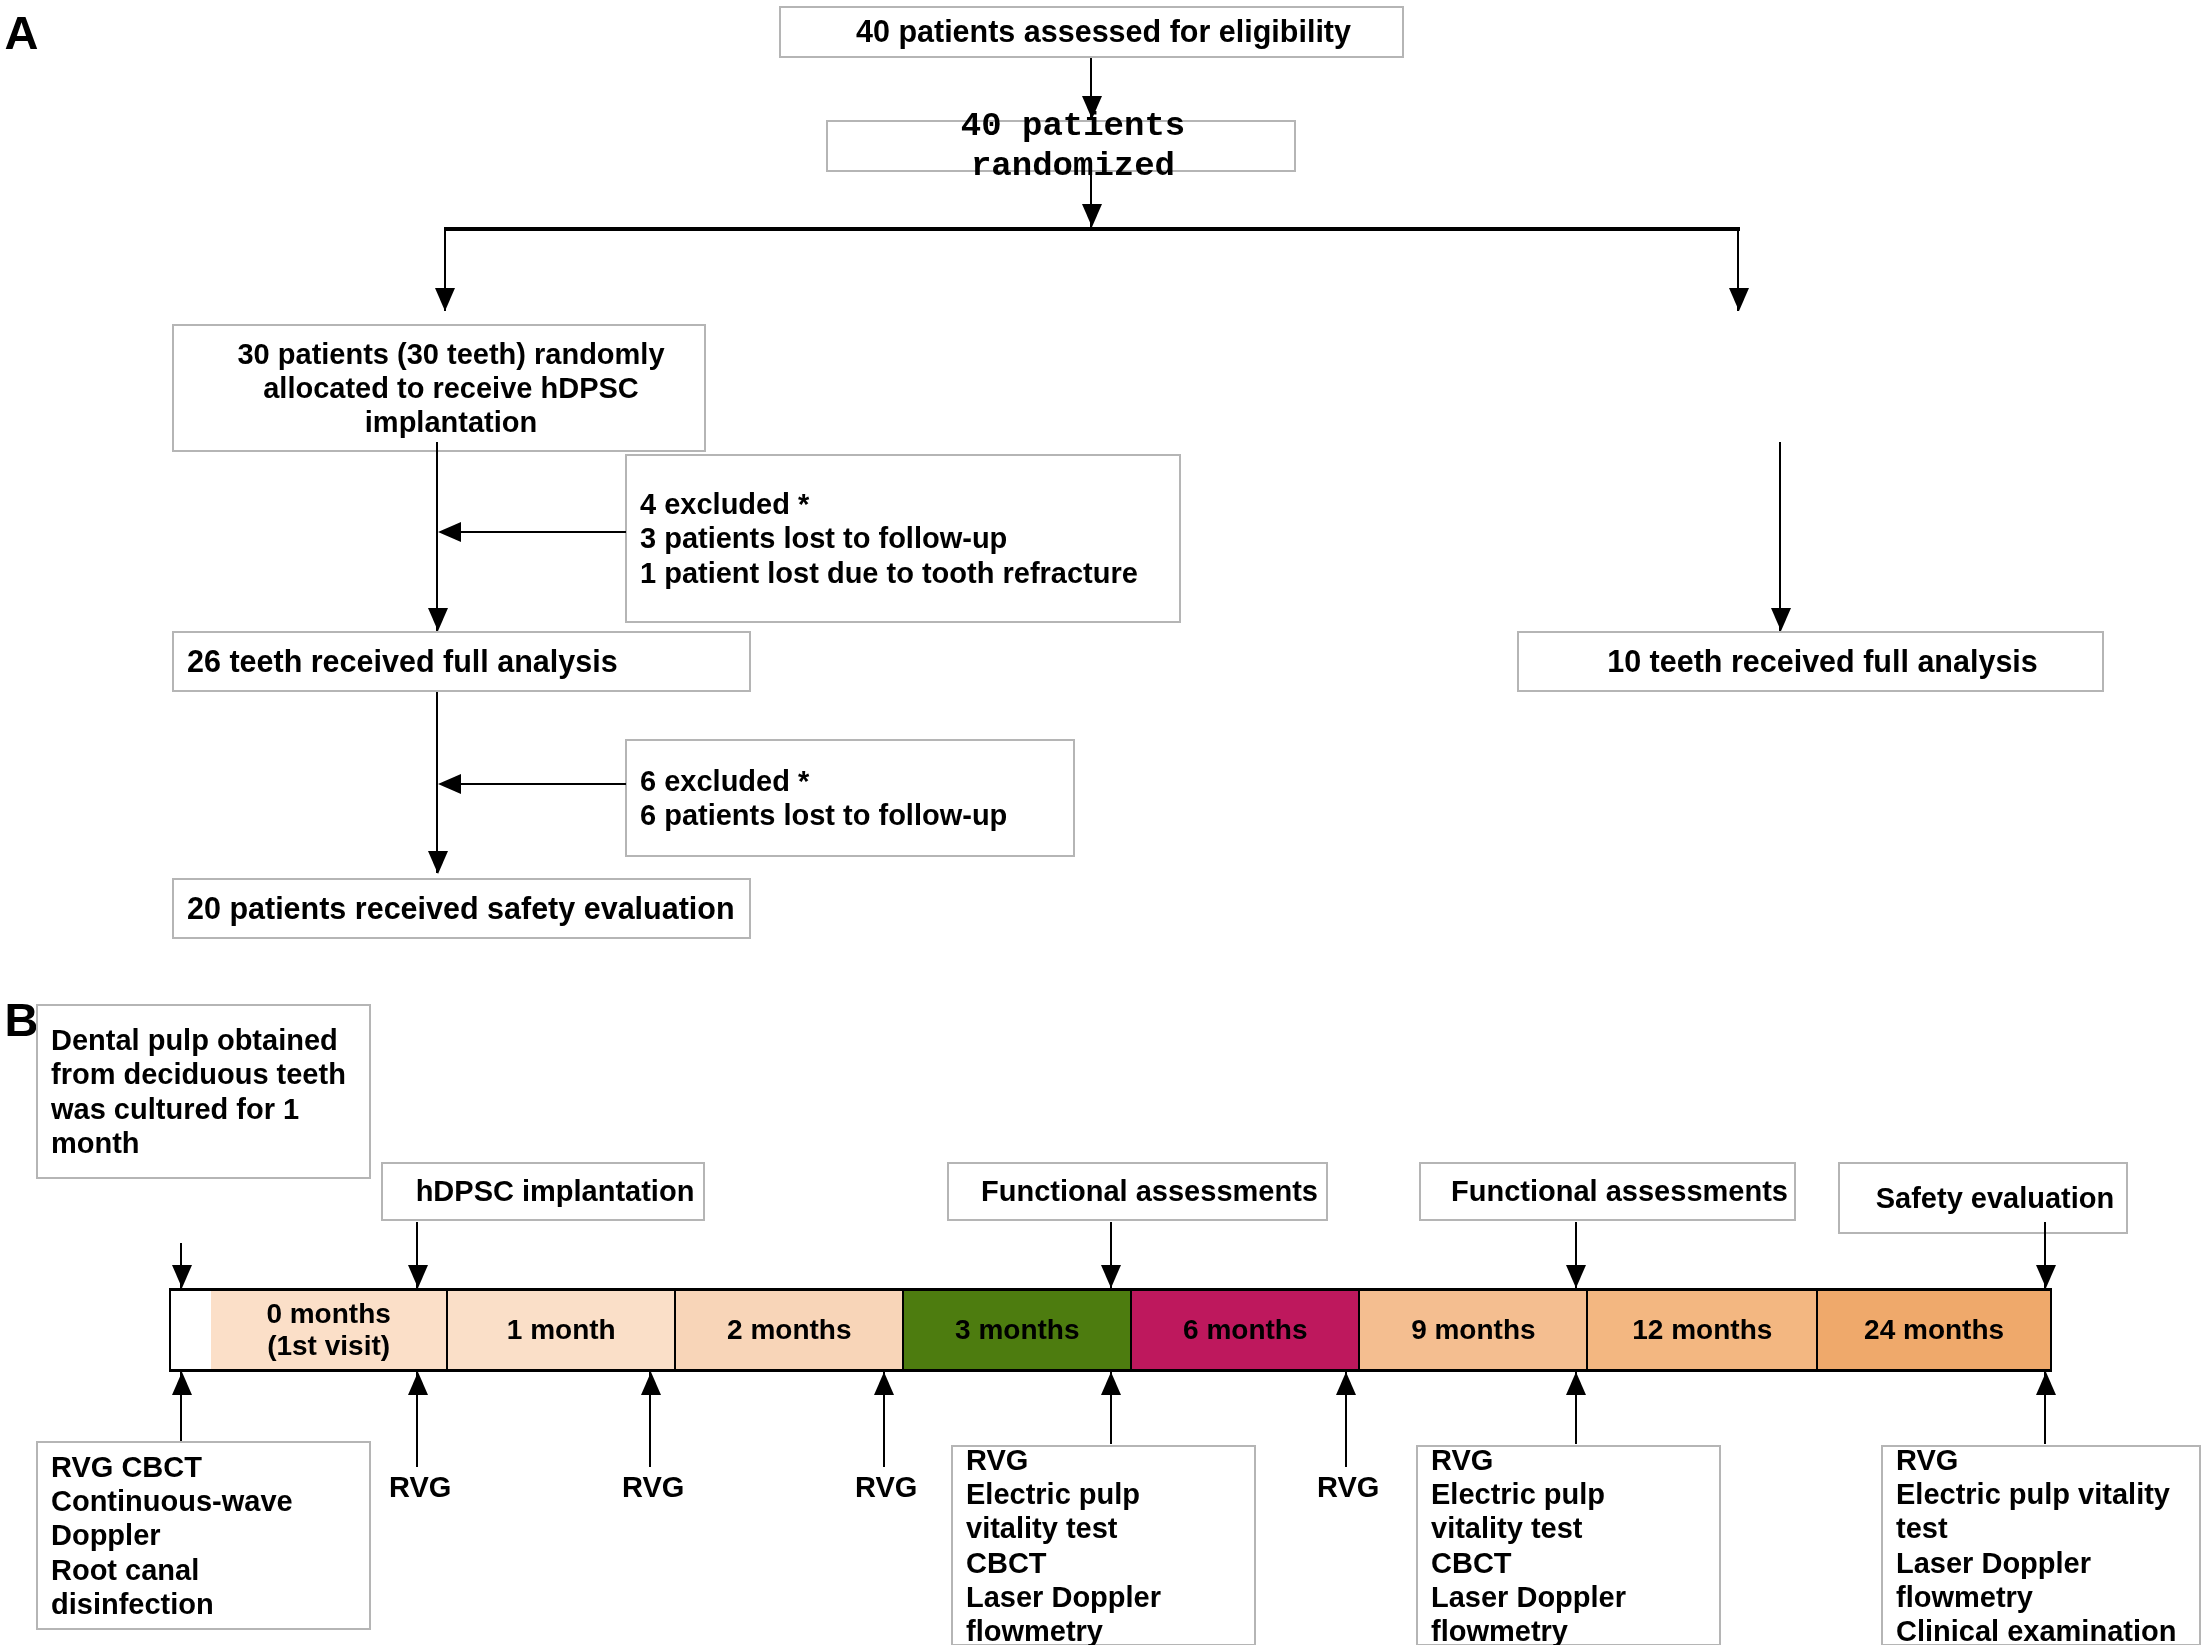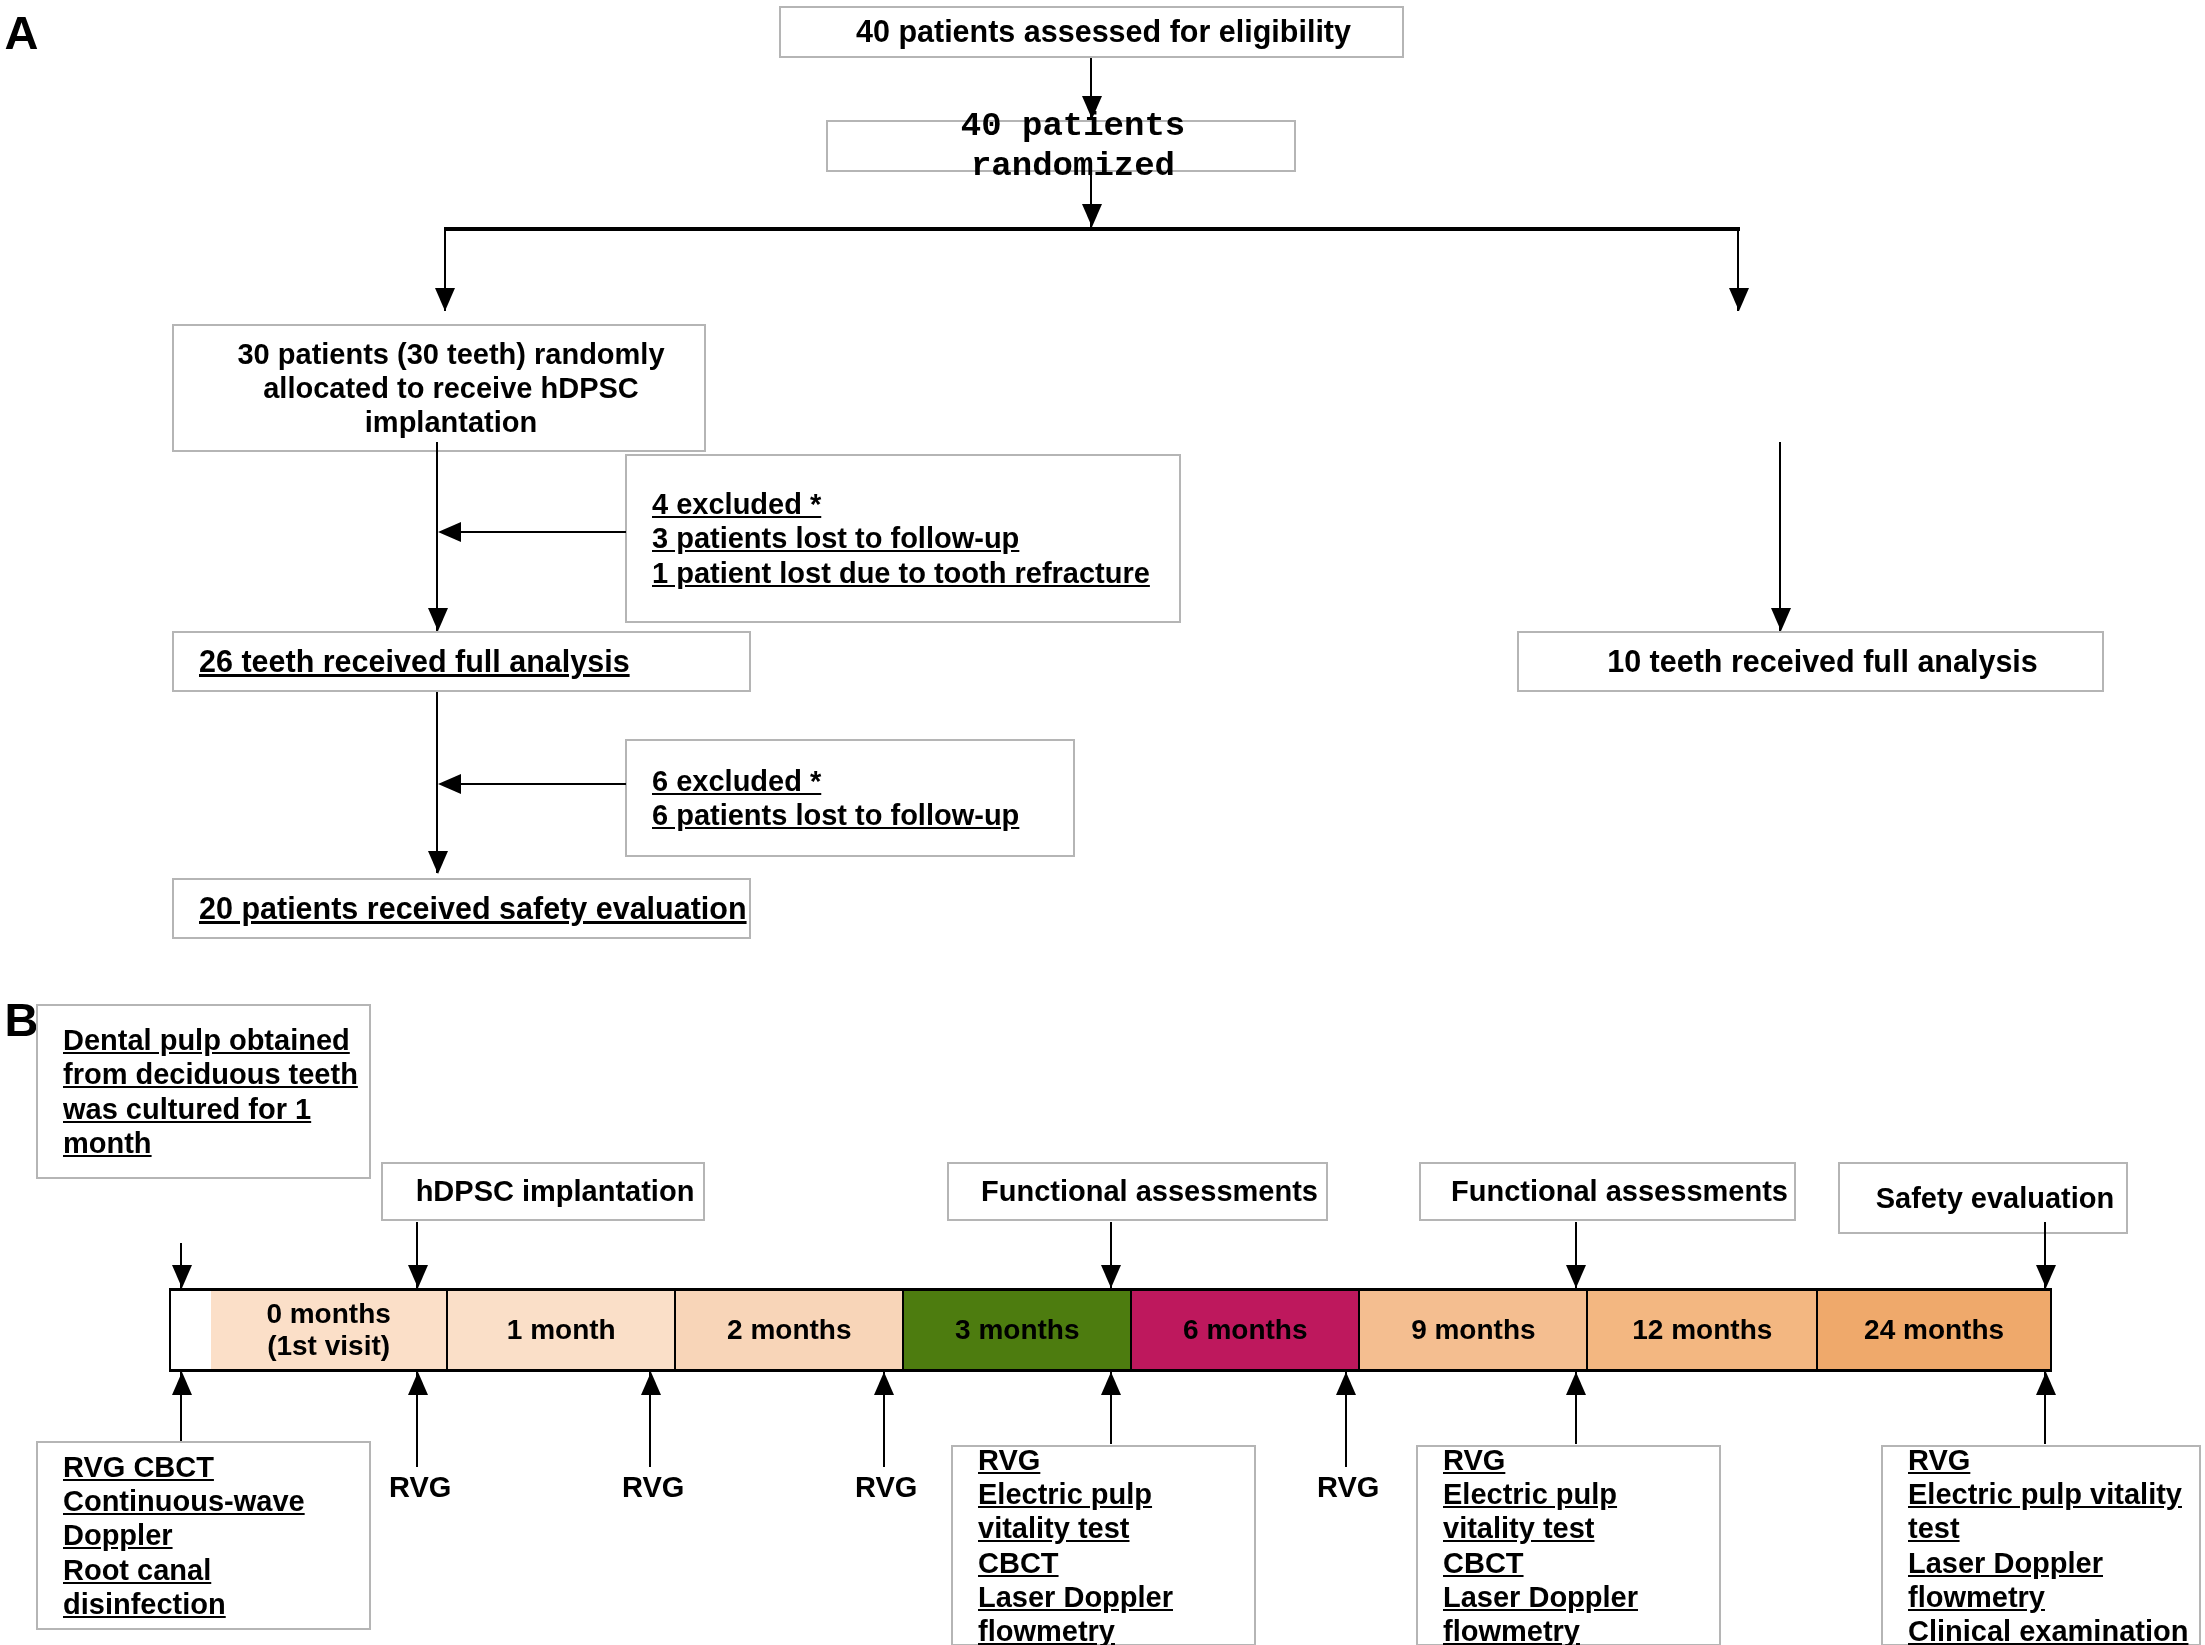--- a/index.html
+++ b/index.html
@@ -27,21 +27,21 @@
     border: 2.3px solid #b5b5b5;
     display: flex;
     align-items: center;
     font-weight: bold;
     line-height: 1.18;
     color: #000;
   }
   .node.center { justify-content: center; text-align: center; }
   .node.left   { justify-content: flex-start; text-align: left; }
   .node .txt { display: block; width: 100%; white-space: pre-line; padding-left: 24px; }
-  .node.left .txt { padding-left: 25px; text-decoration: underline; }
+  .node.left .txt { padding-left: 13px; }
 
   
   .panel-letter {
     position: absolute;
     font-weight: bold;
     font-size: 47px;
     line-height: 1;
     color: #000;
   }
 

